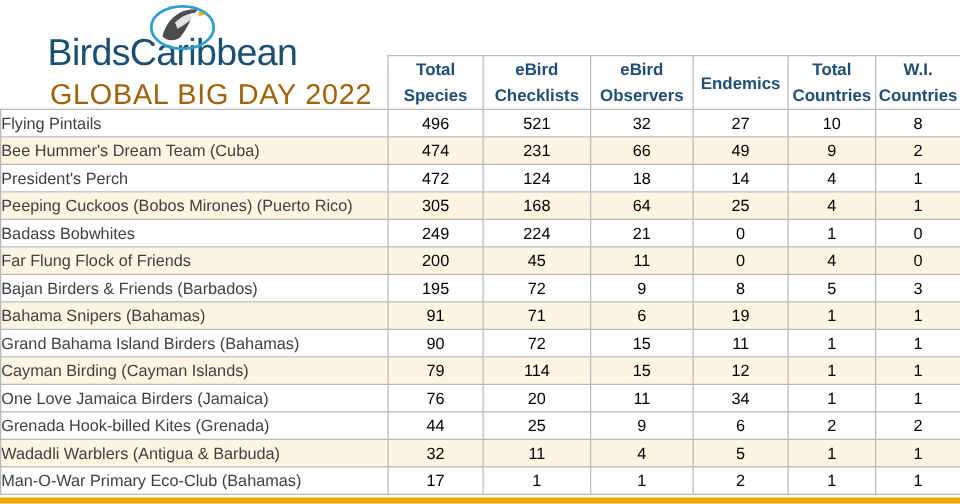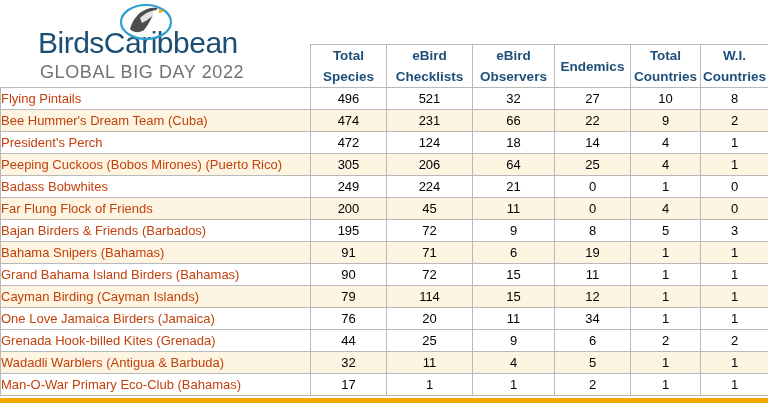--- a/index.html
+++ b/index.html
@@ -52,22 +52,22 @@
     position: absolute;
     left: 90px;
     top: -4px;
     width: 56px;
     height: 40px;
   }
   .global-big-day {
     position: absolute;
     left: 40px;
     top: 62px;
-    font-size: 18px;
-    color: #737373;
+    font-size: 23px;
+    color: #a16207;
     letter-spacing: 0.6px;
     white-space: nowrap;
     text-align: center;
   }
 
   
   table.main {
     position: absolute;
     left: 0;
     top: 44px;
@@ -107,21 +107,21 @@
     border-left: none;
     border-top: none;
     border-bottom: none;
     border-right: none;
     background: transparent;
   }
 
   td.team {
     text-align: left;
     padding-left: 5px;
-    color: #c2410c;
+    color: #404040;
     font-size: 13px;
     white-space: nowrap;
     overflow: hidden;
   }
   td.num {
     text-align: center;
     color: #000000;
     font-size: 13px;
   }
 
@@ -189,37 +189,37 @@
           <td class="num">32</td>
           <td class="num">27</td>
           <td class="num red">10</td>
           <td class="num red">8</td>
         </tr>
         <tr class="alt">
           <td class="team">Bee Hummer's Dream Team (Cuba)</td>
           <td class="num">474</td>
           <td class="num">231</td>
           <td class="num red">66</td>
-          <td class="num red">22</td>
+          <td class="num red">49</td>
           <td class="num">9</td>
           <td class="num">2</td>
         </tr>
         <tr class="plain">
           <td class="team">President's Perch</td>
           <td class="num">472</td>
           <td class="num">124</td>
           <td class="num">18</td>
           <td class="num">14</td>
           <td class="num">4</td>
           <td class="num">1</td>
         </tr>
         <tr class="alt">
           <td class="team">Peeping Cuckoos (Bobos Mirones) (Puerto Rico)</td>
           <td class="num">305</td>
-          <td class="num red">206</td>
+          <td class="num red">168</td>
           <td class="num">64</td>
           <td class="num">25</td>
           <td class="num">4</td>
           <td class="num">1</td>
         </tr>
         <tr class="plain">
           <td class="team">Badass Bobwhites</td>
           <td class="num">249</td>
           <td class="num">224</td>
           <td class="num">21</td>

